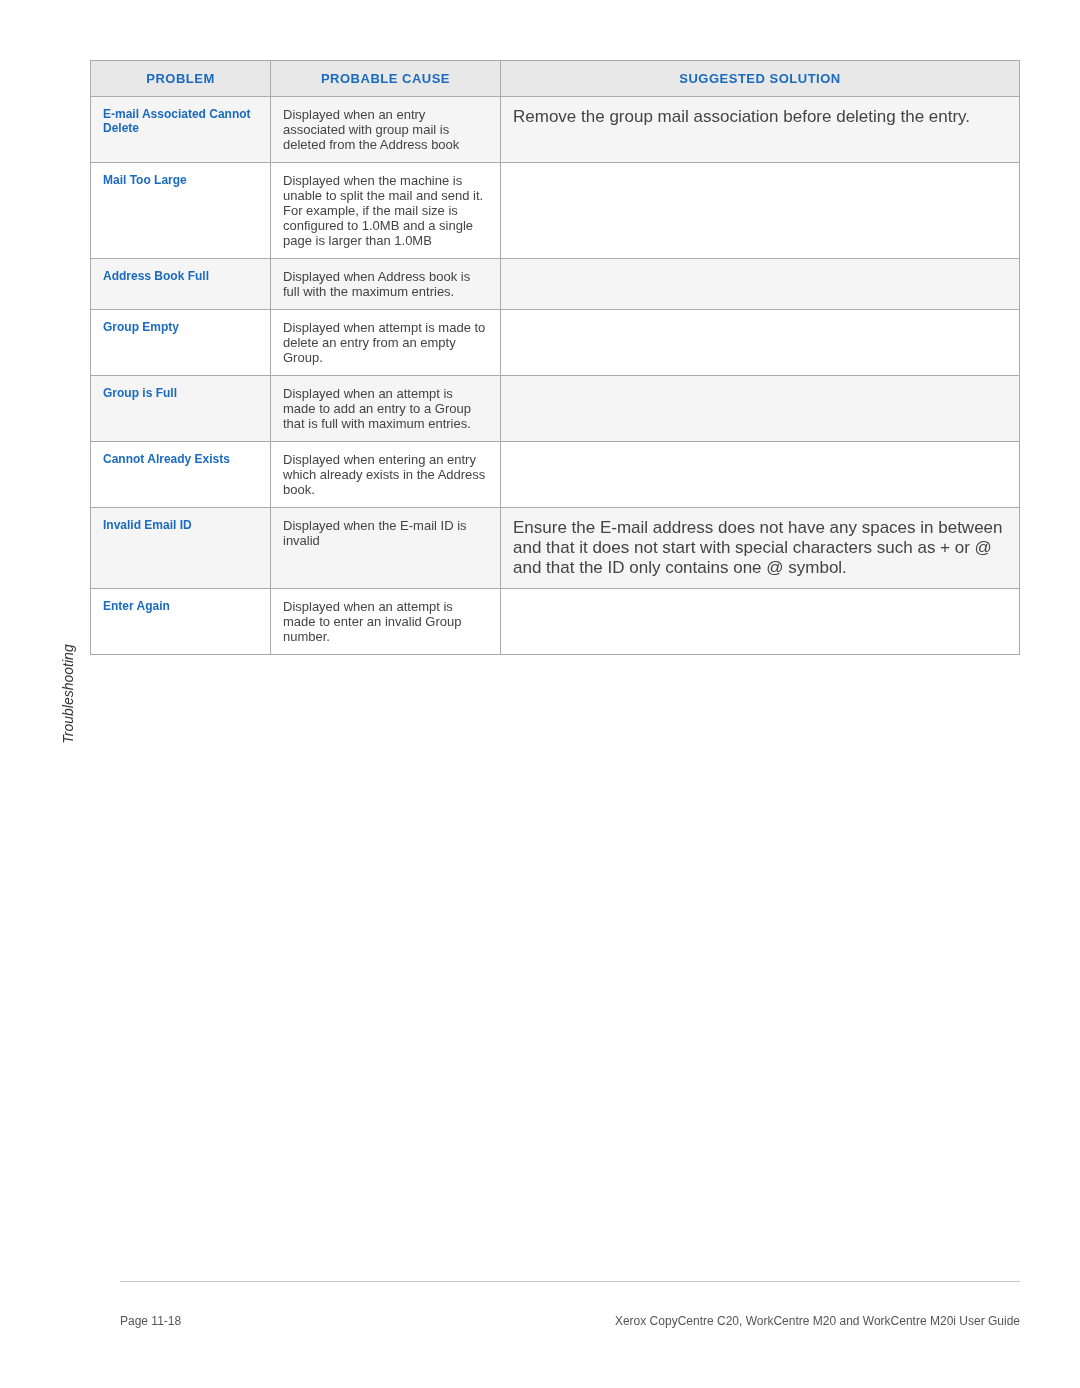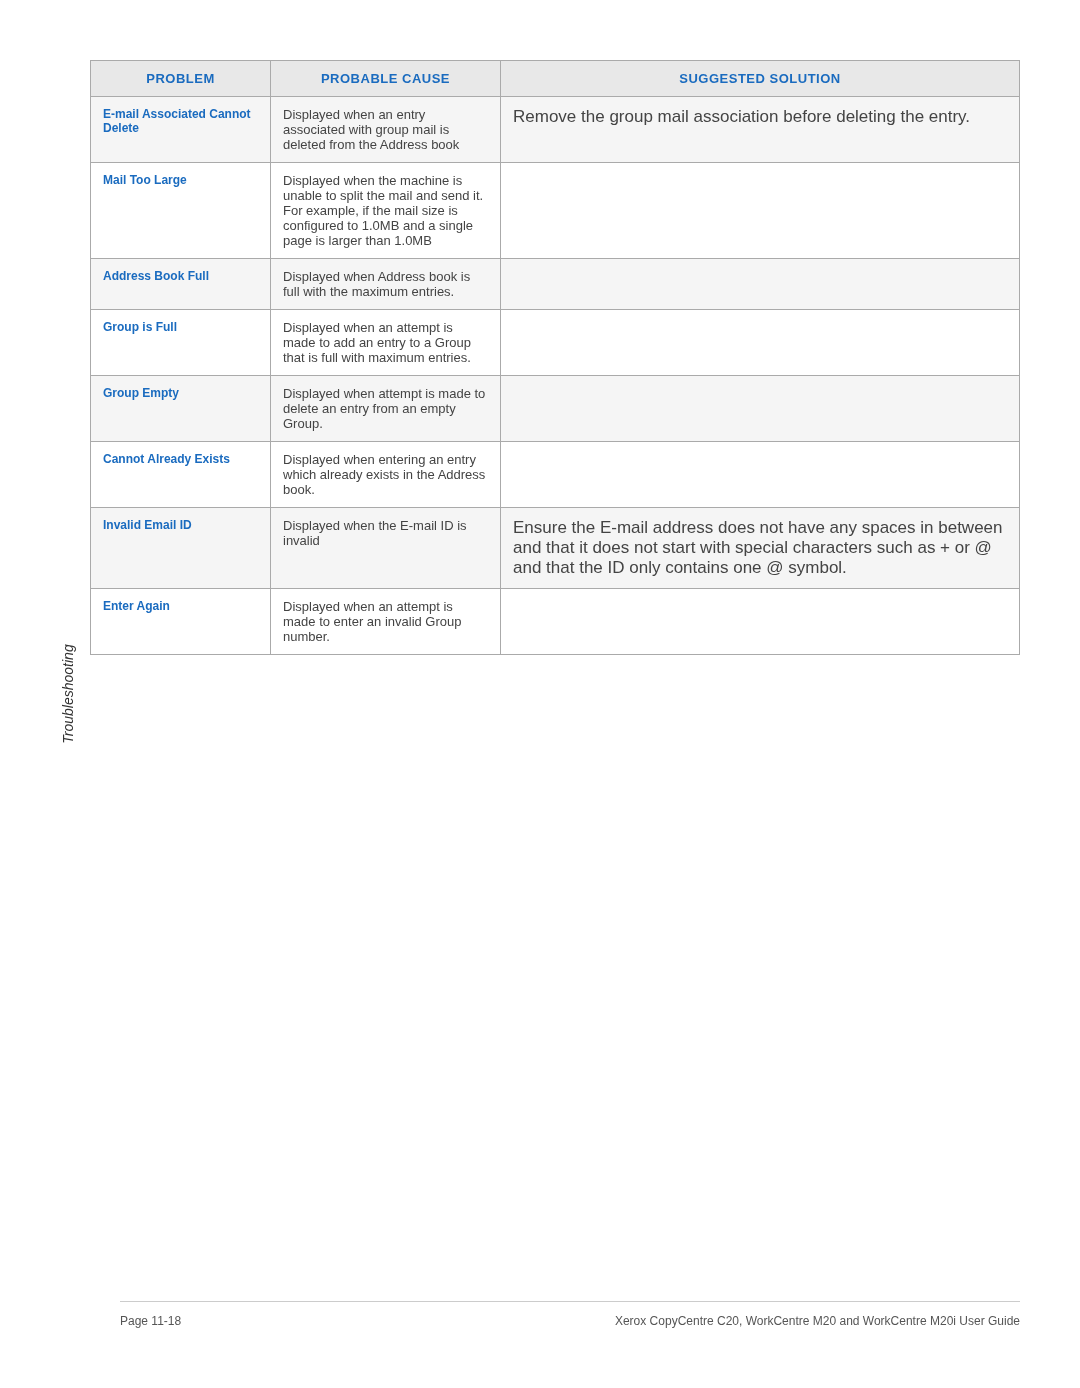--- a/index.html
+++ b/index.html
@@ -91,21 +91,21 @@
     }
 
     .solution-cell {
       color: #444;
       font-size: 17px;
     }
 
     
     .page-footer {
       margin-top: auto;
-      padding-top: 12px;
+      padding-top: 32px;
       border-top: 1px solid #ccc;
       display: flex;
       justify-content: space-between;
       align-items: center;
       font-size: 12px;
       color: #555;
       margin-left: 30px;
     }
   </style>
 </head>
@@ -135,27 +135,27 @@
             <td class="problem-cell">Mail Too Large</td>
             <td class="cause-cell">Displayed when the machine is unable to split the mail and send it. For example, if the mail size is configured to 1.0MB and a single page is larger than 1.0MB</td>
             <td class="solution-cell"></td>
           </tr>
           <tr>
             <td class="problem-cell">Address Book Full</td>
             <td class="cause-cell">Displayed when Address book is full with the maximum entries.</td>
             <td class="solution-cell"></td>
           </tr>
           <tr>
-            <td class="problem-cell">Group is Full</td>
-            <td class="cause-cell">Displayed when an attempt is made to add an entry to a Group that is full with maximum entries.</td>
+            <td class="problem-cell">Group Empty</td>
+            <td class="cause-cell">Displayed when attempt is made to delete an entry from an empty Group.</td>
             <td class="solution-cell"></td>
           </tr>
           <tr>
-            <td class="problem-cell">Group Empty</td>
-            <td class="cause-cell">Displayed when attempt is made to delete an entry from an empty Group.</td>
+            <td class="problem-cell">Group is Full</td>
+            <td class="cause-cell">Displayed when an attempt is made to add an entry to a Group that is full with maximum entries.</td>
             <td class="solution-cell"></td>
           </tr>
           <tr>
             <td class="problem-cell">Cannot Already Exists</td>
             <td class="cause-cell">Displayed when entering an entry which already exists in the Address book.</td>
             <td class="solution-cell"></td>
           </tr>
           <tr>
             <td class="problem-cell">Invalid Email ID</td>
             <td class="cause-cell">Displayed when the E-mail ID is invalid</td>

